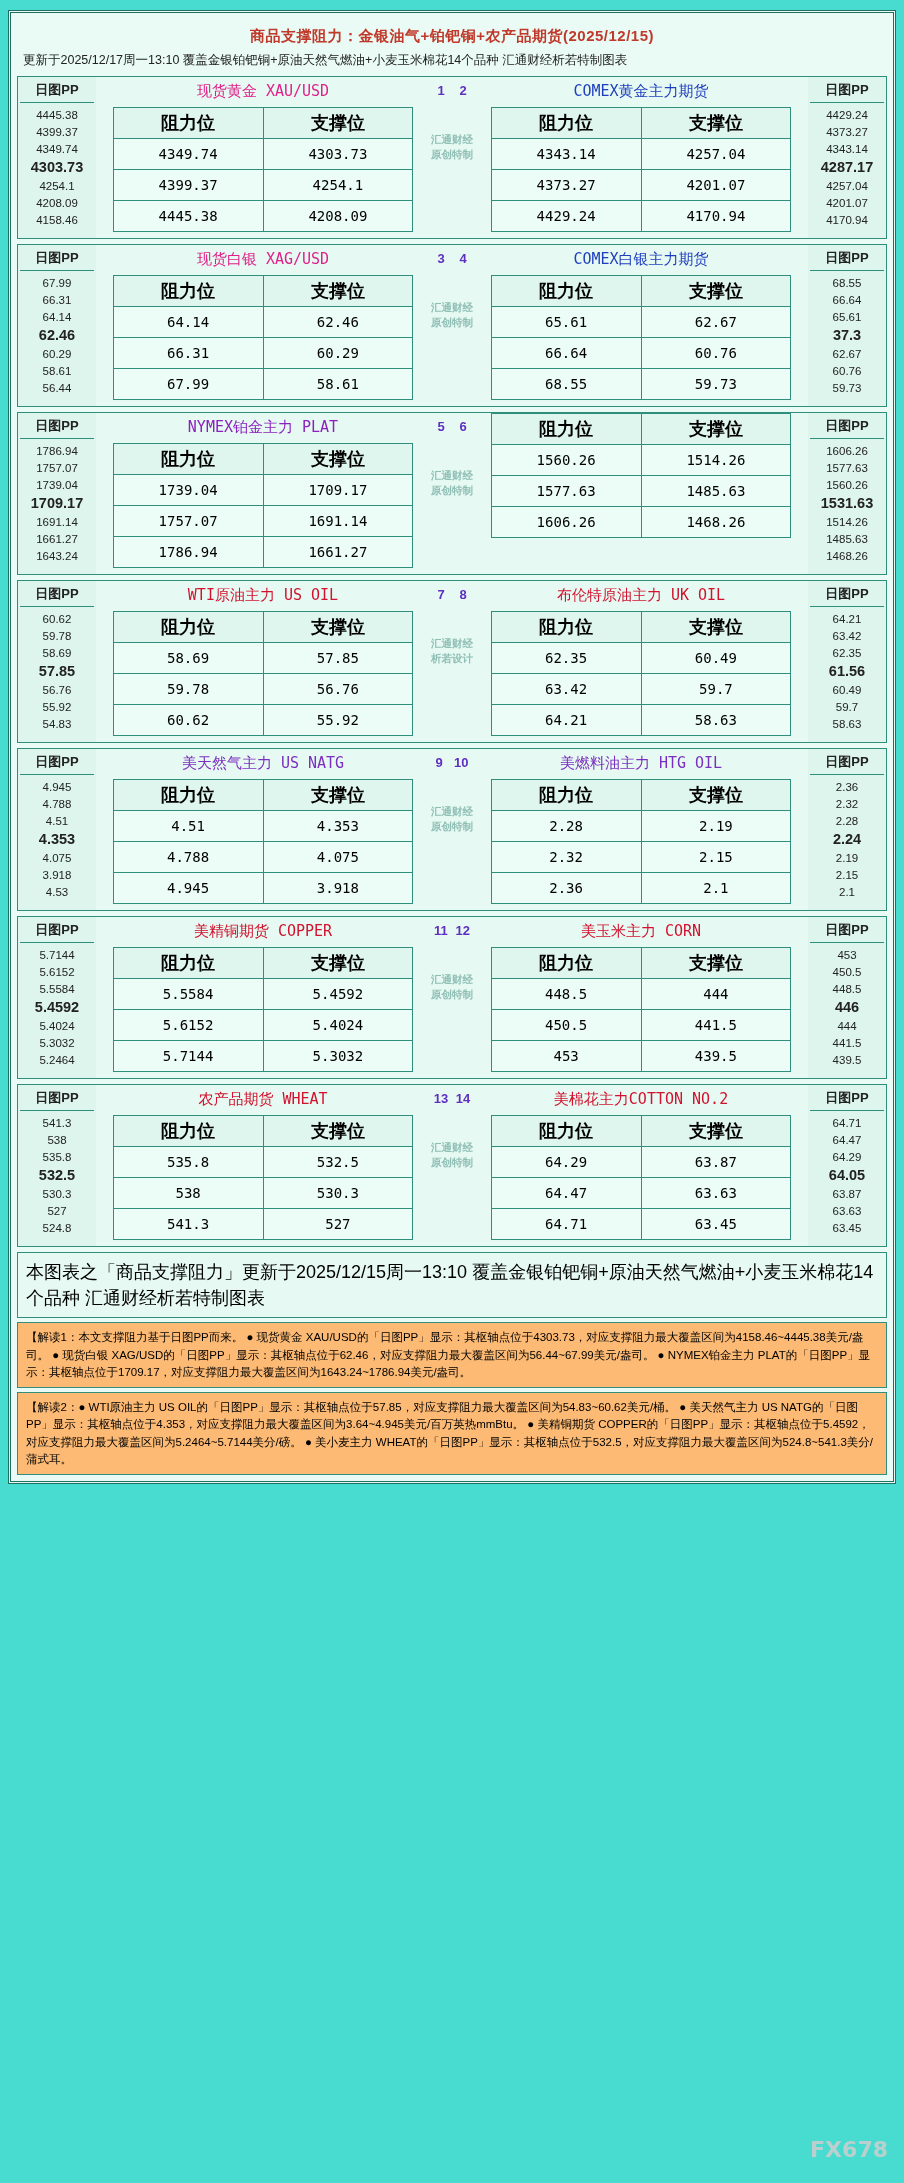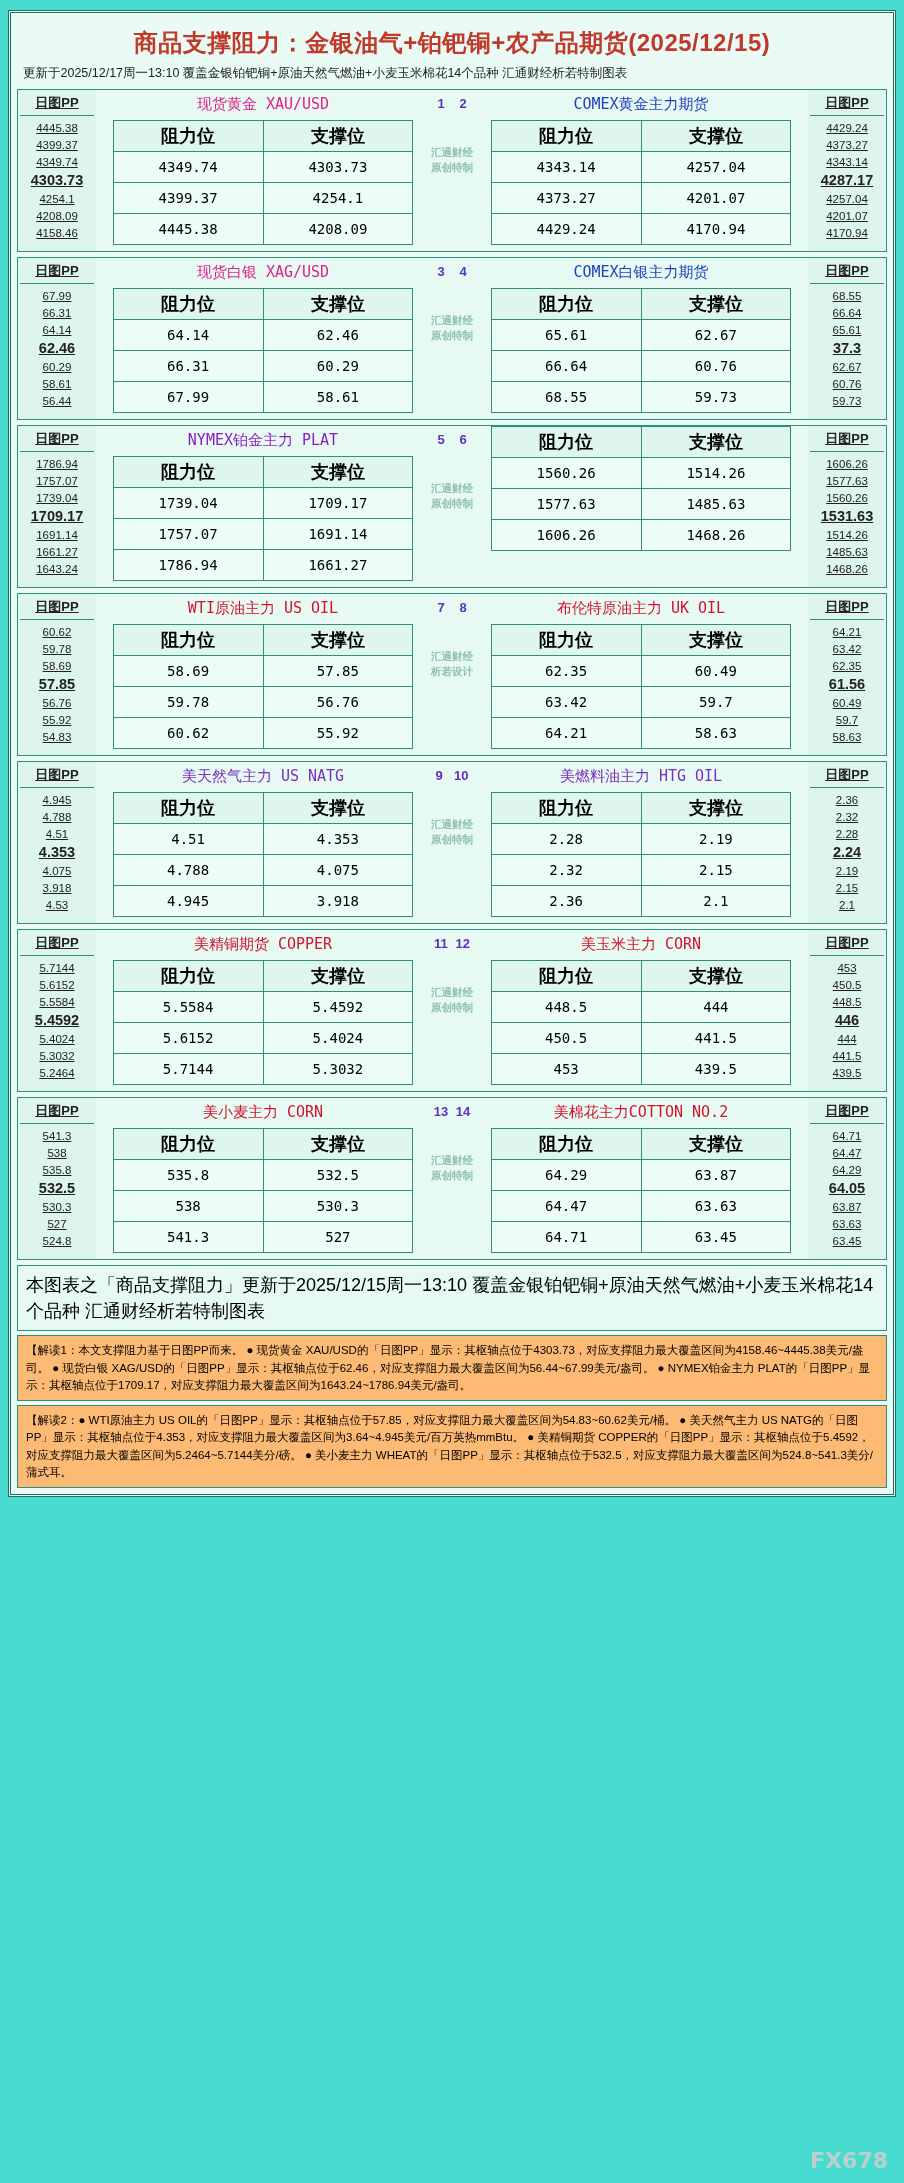--- a/index.html
+++ b/index.html
@@ -1,42 +1,42 @@
 <!DOCTYPE html>
 <html><head>
 <meta charset="utf-8">
 <style>
   html,body{margin:0;padding:0;background:#40e0d0;}
   body{font-family:"Liberation Sans","DejaVu Sans",sans-serif;}
   .page{width:904px;min-height:2183px;background:#48dcd0;box-sizing:border-box;padding:10px 8px 6px 8px;position:relative;}
   .frame{border:3px double #1d6f5f;background:#e9fbf4;padding:6px;box-sizing:border-box;}
-  .title{ text-align:center;color:#c0392b;font-weight:bold;font-size:24px;padding:8px 0 4px 0;letter-spacing:.5px;}
+  .title{ text-align:center;color:#c0392b;font-weight:bold;font-size:15px;padding:8px 0 4px 0;letter-spacing:.5px;}
   .subtitle{font-size:12.5px;color:#222;padding:2px 6px 8px 6px;line-height:1.3;}
   .block{border:1px solid #2f8f7c;background:#e6f9f2;margin-bottom:5px;}
   .grid{display:grid;grid-template-columns:78px 1fr 44px 1fr 78px;}
-  .pp-col{background:#ddf5ec;text-align:center;font-size:11.5px;color:#222;padding:4px 2px;text-decoration:underline;}
+  .pp-col{background:#ddf5ec;text-align:center;font-size:11.5px;color:#222;padding:4px 2px;}
   .pp-col .hd{font-weight:bold;font-size:13px;border-bottom:1px solid #2f8f7c;padding-bottom:3px;margin-bottom:4px;}
   .pp-col .v{line-height:1.45;}
   .pp-col .v.big{font-weight:bold;font-size:14.5px;}
   .mid{background:#e6f9f2;}
   .inst{text-align:center;font-weight:normal;font-size:15px;padding:5px 0 6px 0;font-family:"DejaVu Sans Mono","Liberation Mono",monospace;}
   .c-pink{color:#e0218a;}
   .c-blue{color:#1f3fbf;}
   .c-purple{color:#8b1fbf;}
   .c-red{color:#d2122e;}
   .c-violet{color:#7b2fbf;}
   table.lv{border-collapse:collapse;width:90%;margin:0 auto 6px auto;}
   table.lv th{border:1px solid #2f8f7c;background:#dff6ee;font-size:18px;font-weight:bold;padding:3px 0;width:50%;}
   table.lv td{border:1px solid #2f8f7c;text-align:center;font-size:14px;padding:7px 0;font-family:"DejaVu Sans Mono","Liberation Mono",monospace;background:#ecfcf6;}
   .numcol{text-align:center;background:#e6f9f2;font-size:13px;color:#5f2fbf;font-weight:bold;}
   .numrow{display:flex;justify-content:space-around;padding-top:6px;}
   .watermark{font-size:10.5px;color:#8fbfb4;text-align:center;line-height:1.4;padding-top:34px;}
   .footer{border:1px solid #2f8f7c;background:#e6f9f2;padding:6px 8px;font-size:18px;line-height:1.45;margin-top:2px;}
   .note{border:1px solid #2f8f7c;background:#fdba74;padding:6px 8px;font-size:11.5px;line-height:1.5;margin-top:4px;}
-  .brand{position:absolute;right:16px;bottom:10px;font-size:22px;font-weight:bold;color:#cfcfcf;font-family:"DejaVu Sans",sans-serif;opacity:.85;}
+  .brand{position:absolute;right:16px;bottom:21px;font-size:22px;font-weight:bold;color:#cfcfcf;font-family:"DejaVu Sans",sans-serif;opacity:.85;}
 </style>
 </head>
 <body>
 
 <div class="page">
   <div class="frame">
 
     <div class="title">商品支撑阻力：金银油气+铂钯铜+农产品期货(2025/12/15)</div>
     <div class="subtitle">更新于2025/12/17周一13:10  覆盖金银铂钯铜+原油天然气燃油+小麦玉米棉花14个品种   汇通财经析若特制图表</div>
 
@@ -508,21 +508,21 @@
               <div class="hd">日图PP</div>
               <div class="v">541.3</div>
               <div class="v">538</div>
               <div class="v">535.8</div>
               <div class="v big">532.5</div>
               <div class="v">530.3</div>
               <div class="v">527</div>
               <div class="v">524.8</div>
             </div>
             <div class="mid">
-              <div class="inst c-red">美小麦主力 CORN</div>
+              <div class="inst c-red">农产品期货 WHEAT</div>
               <table class="lv">
                 <tbody>
                   <tr>
                     <th>阻力位</th>
                     <th>支撑位</th>
                   </tr>
                   <tr>
                     <td>535.8</td>
                     <td>532.5</td>
                   </tr>

